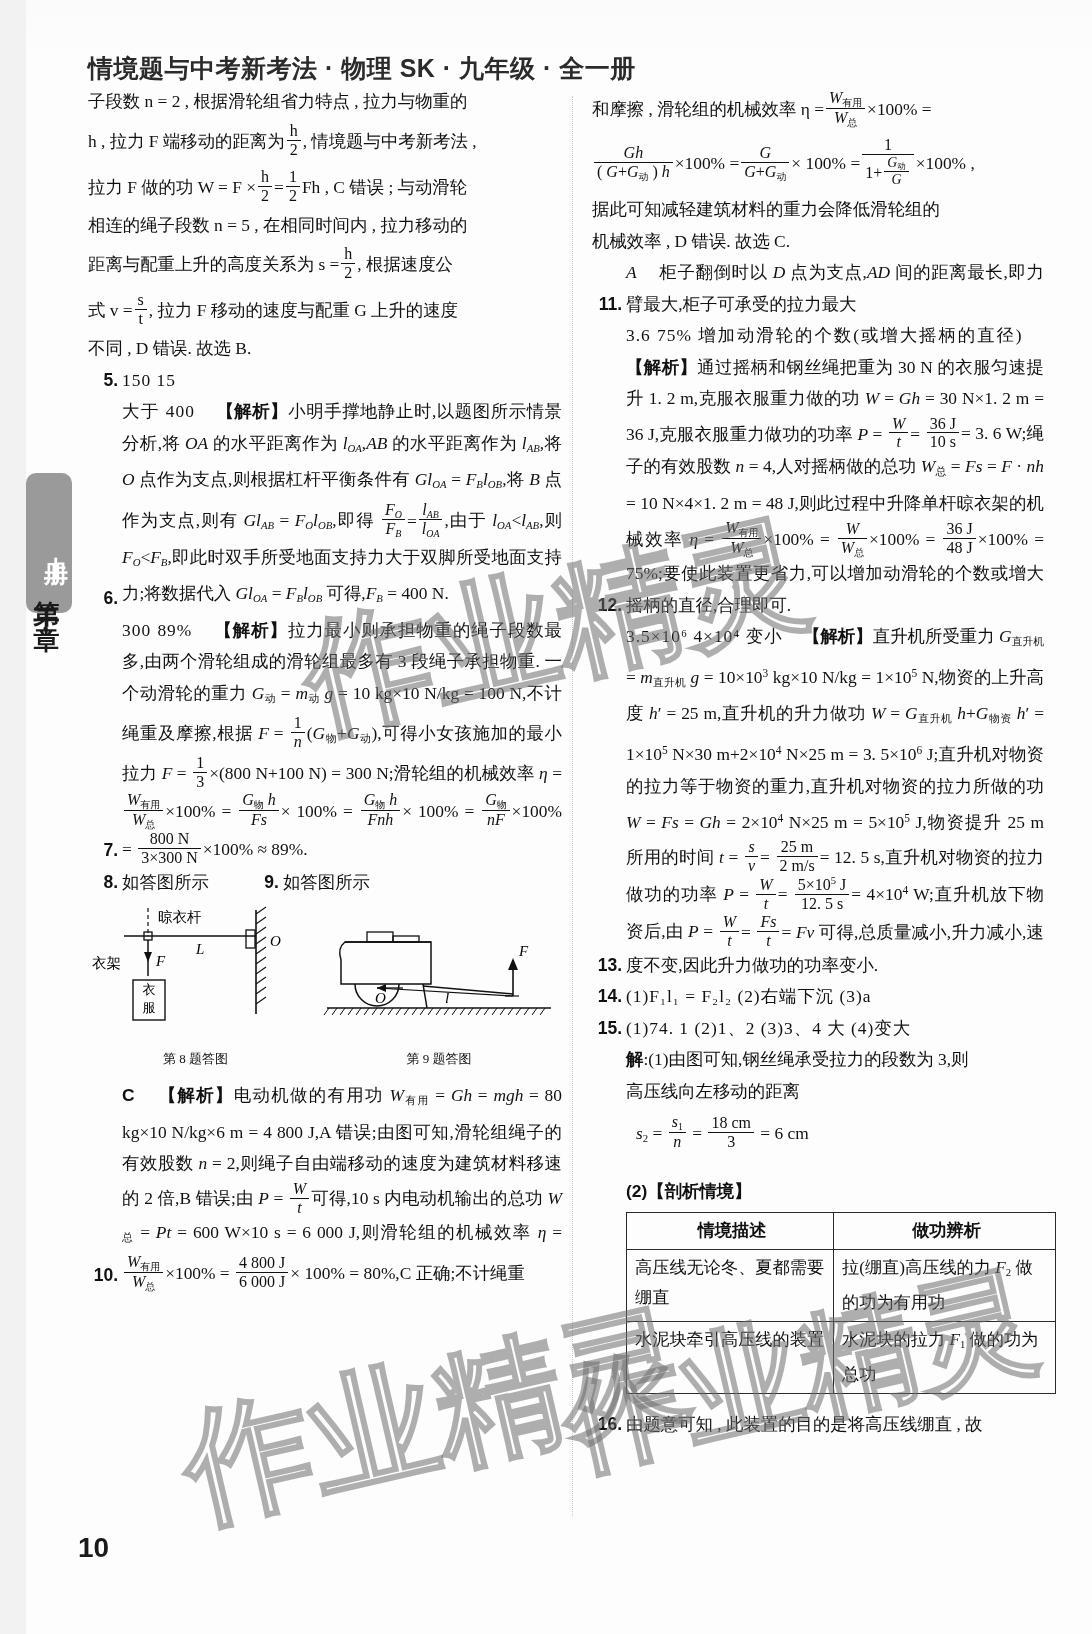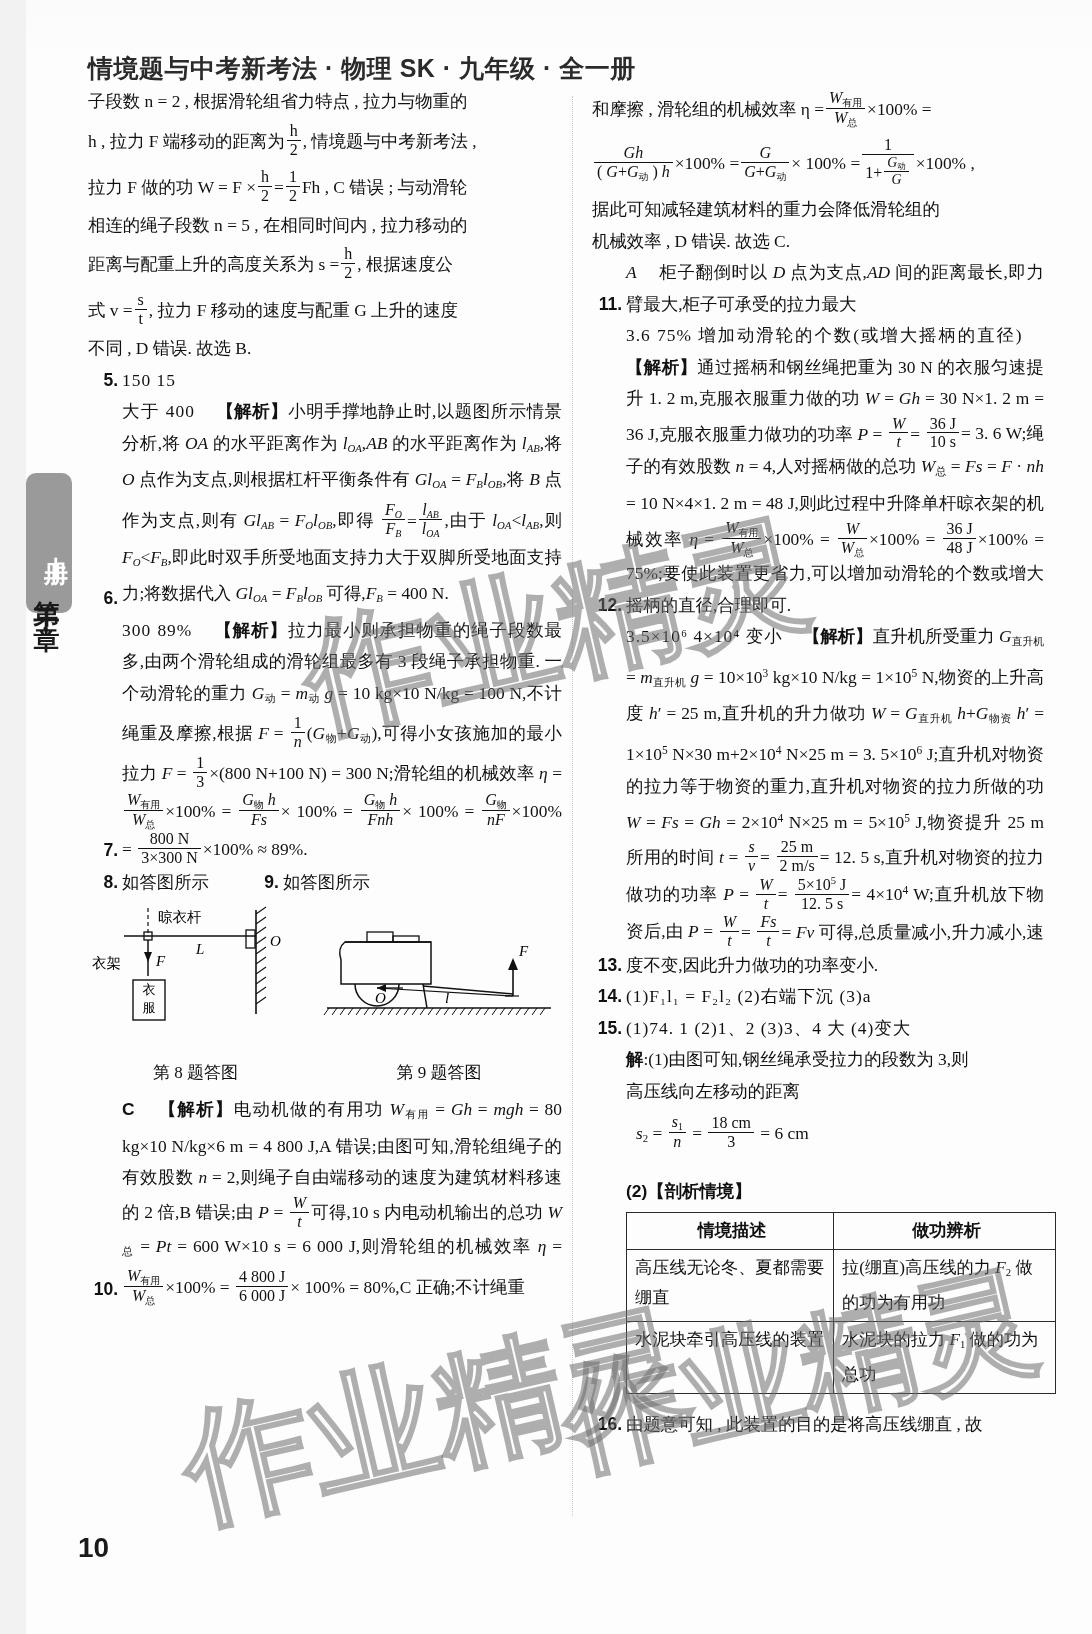--- a/index.html
+++ b/index.html
@@ -109,21 +109,21 @@
     margin:0 2px;
   }
   .fr > span { display:block; padding:0 3px; }
   .fr > span.dn { border-top:1.2px solid #111; }
   .sub { font-size:.62em; vertical-align:-0.28em; }
   .sup { font-size:.66em; vertical-align:0.55em; }
 
   
   .figs { display:flex; gap:20px; margin-top:6px; }
   .figbox { text-align:center; }
-  .figcap { font-size:17px; margin-top:16px; }
+  .figcap { font-size:13px; margin-top:2px; }
 
   
   table.situ {
     border-collapse:collapse;
     width:430px;
     margin-top:4px;
     font-size:17.2px;
     line-height:30px;
   }
   table.situ th, table.situ td {

